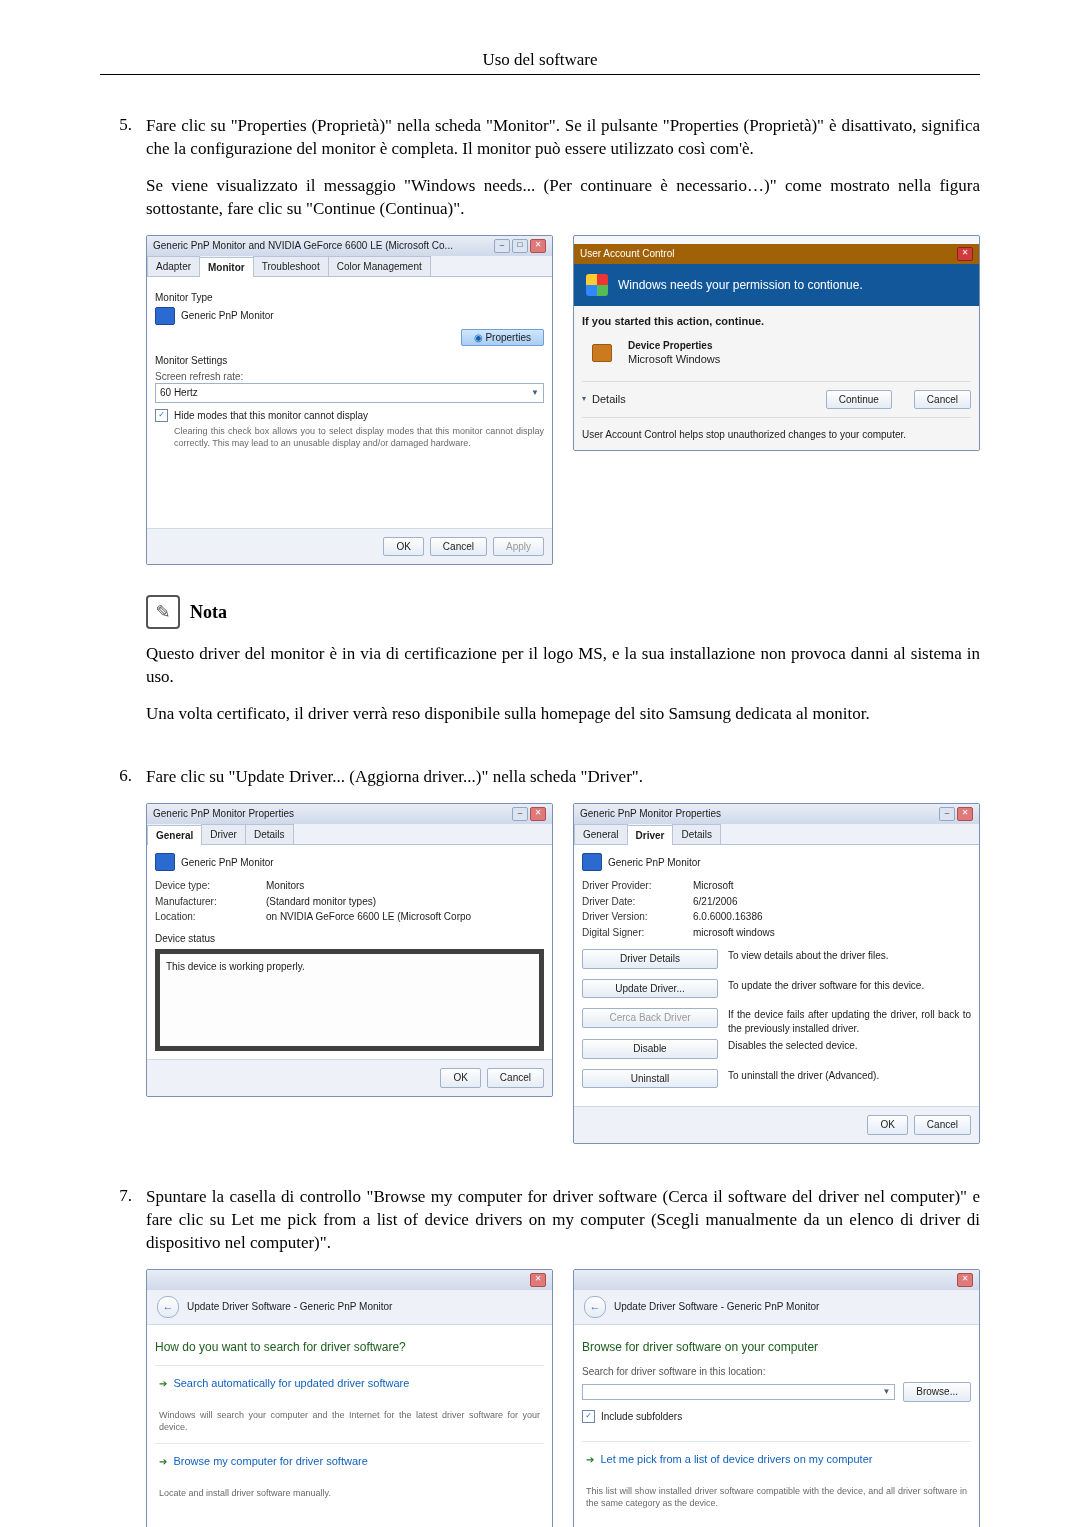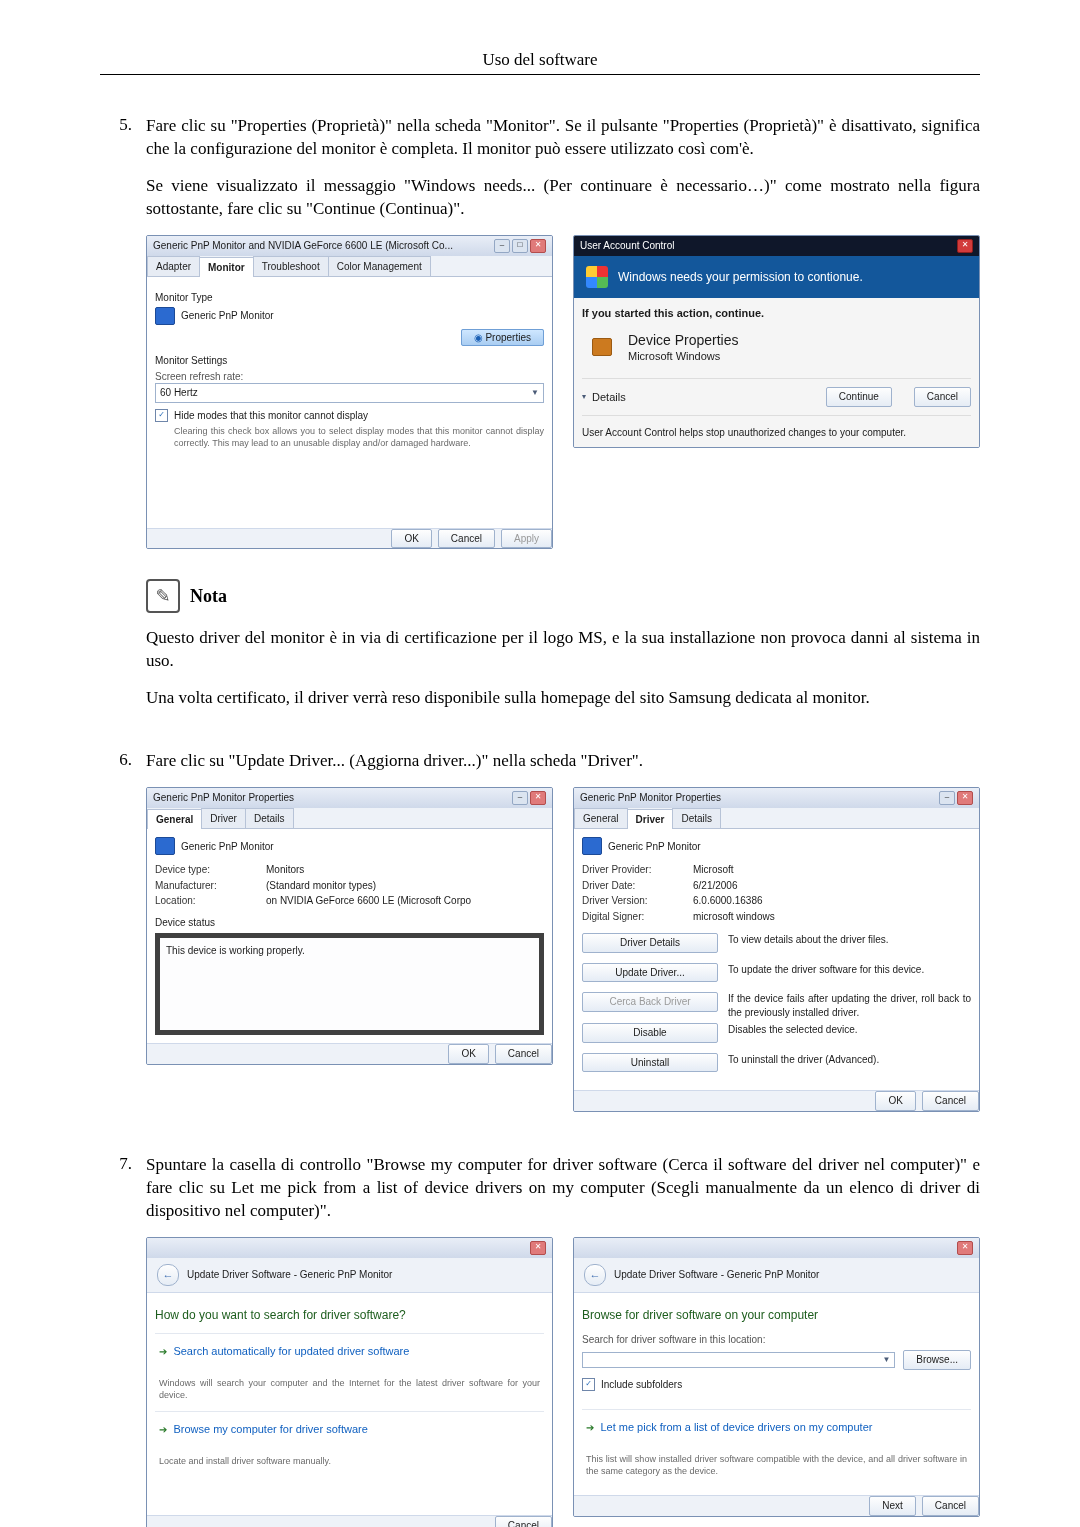--- a/index.html
+++ b/index.html
@@ -27,29 +27,29 @@
   .win .content{background:#fff;padding:8px;}
   .kv{display:flex;font-size:10px;margin:2px 0;}
   .kv .k{width:111px;color:#333;}
   .kv .v{flex:1;}
   .grpTitle{font-size:10px;margin:6px 0 2px 0;}
   .inset{border:5px solid #404040;padding:6px;margin-top:4px;background:#fdfdfe;}
   .select{border:1px solid #9fb2cd;background:#fff;padding:2px 4px;font-size:10px;display:flex;justify-content:space-between;align-items:center;}
   .chev{font-size:8px;color:#4a5b77;}
   .chk{display:flex;gap:6px;align-items:flex-start;margin-top:6px;font-size:10px;}
   .chk .box{width:11px;height:11px;border:1px solid #6f86aa;background:#fff;flex:0 0 11px;text-align:center;line-height:9px;font-size:8px;color:#2a6db8;}
-  .btnrow{display:flex;justify-content:flex-end;gap:6px;background:#eef2f8;border-top:1px solid #cfd9ea;}
+  .btnrow{display:flex;justify-content:flex-end;gap:6px;padding:8px;background:#eef2f8;border-top:1px solid #cfd9ea;}
   .btn{border:1px solid #9fb2cd;background:linear-gradient(#fefefe,#e5ecf5);padding:2px 12px;font-size:10px;border-radius:2px;}
   .btn.disabled{color:#9a9a9a;}
   .btn.primary{background:linear-gradient(#cfe7ff,#a9cdf2);border-color:#6f9fd6;}
   .monicon{width:18px;height:16px;background:#2b6ad0;display:inline-block;border:1px solid #1c4a97;border-radius:2px;margin-right:6px;vertical-align:middle;}
   .muted{color:#555;}
 
   
-  .uac .titlebar{background:#0f172a;color:#fff;}
+  .uac .titlebar{background:#a16207;color:#fff;margin-top:8px;}
   .uac .titlebar .wbtn.close{background:#d23b3b;border-color:#8f1e1e;}
   .uac .band{background:#13579b;color:#fff;padding:10px 12px;display:flex;align-items:center;gap:10px;font-size:12px;}
   .shield{width:22px;height:22px;background:
     conic-gradient(#e33 0 25%, #5b5 25% 50%, #38f 50% 75%, #fc3 75% 100%);
     border-radius:3px;}
   .uac .content{background:#f5f5f5;}
 
   
   .note{display:flex;align-items:center;gap:10px;margin:30px 0 14px 0;}
   .note .icon{width:30px;height:30px;border:2px solid #555;border-radius:4px;display:flex;align-items:center;justify-content:center;font-size:18px;color:#555;}
@@ -156,21 +156,21 @@
               </div>
               <div class="band">
                 <span class="shield"></span>
                 <span>Windows needs your permission to contionue.</span>
               </div>
               <div class="content">
                 <div style="font-size:11px;font-weight:bold;margin-bottom:10px;">If you started this action, continue.</div>
                 <div style="display:flex;gap:10px;align-items:center;margin:4px 0 14px 10px;">
                   <span class="monicon" style="background:#cc7a1f;border-color:#9b5a12;"></span>
                   <div>
-                    <div style="font-size:14px;">Device Properties</div>
+                    <div style="font-size:10px;font-weight:bold;">Device Properties</div>
                     <div style="font-size:11px;">Microsoft Windows</div>
                   </div>
                 </div>
                 <div style="display:flex;align-items:center;justify-content:space-between;border-top:1px solid #ddd;border-bottom:1px solid #ddd;padding:8px 0;">
                   <div style="display:flex;align-items:center;gap:6px;">
                     <span class="chev">▾</span>
                     <span style="font-size:11px;">Details</span>
                   </div>
                   <div style="display:flex;gap:22px;">
                     <span class="btn">Continue</span>

